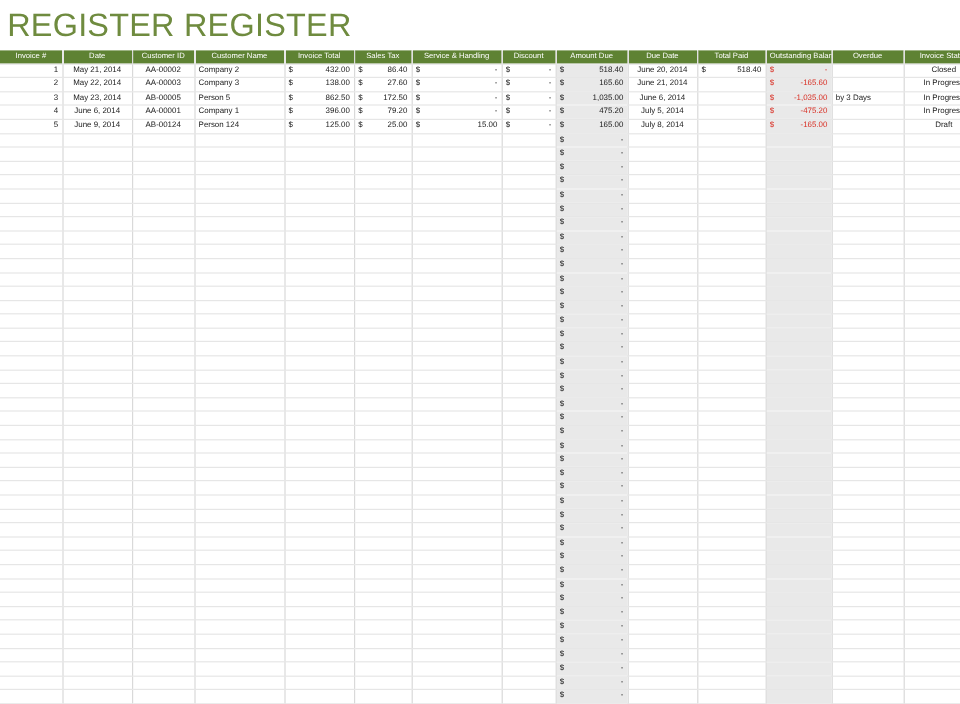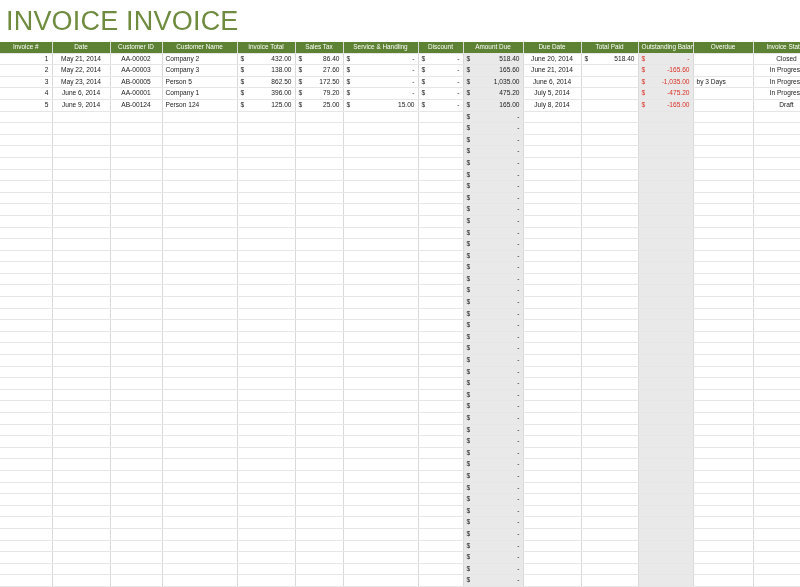--- a/index.html
+++ b/index.html
@@ -109,21 +109,21 @@
   col.c-out   { width: 55px; }
   col.c-over  { width: 60px; }
   col.c-stat  { width: 67px; }
 </style>
 </head>
 <body>
 
 <div id="sheet">
 
   <div id="title-bar">
-    <div id="page-title">INVOICE INVOICE</div>
+    <div id="page-title">REGISTER REGISTER</div>
   </div>
 
   <table id="register">
     <colgroup>
       <col class="c-inv">
         <col class="c-date">
         <col class="c-cid">
         <col class="c-cname">
       <col class="c-total">
         <col class="c-tax">

